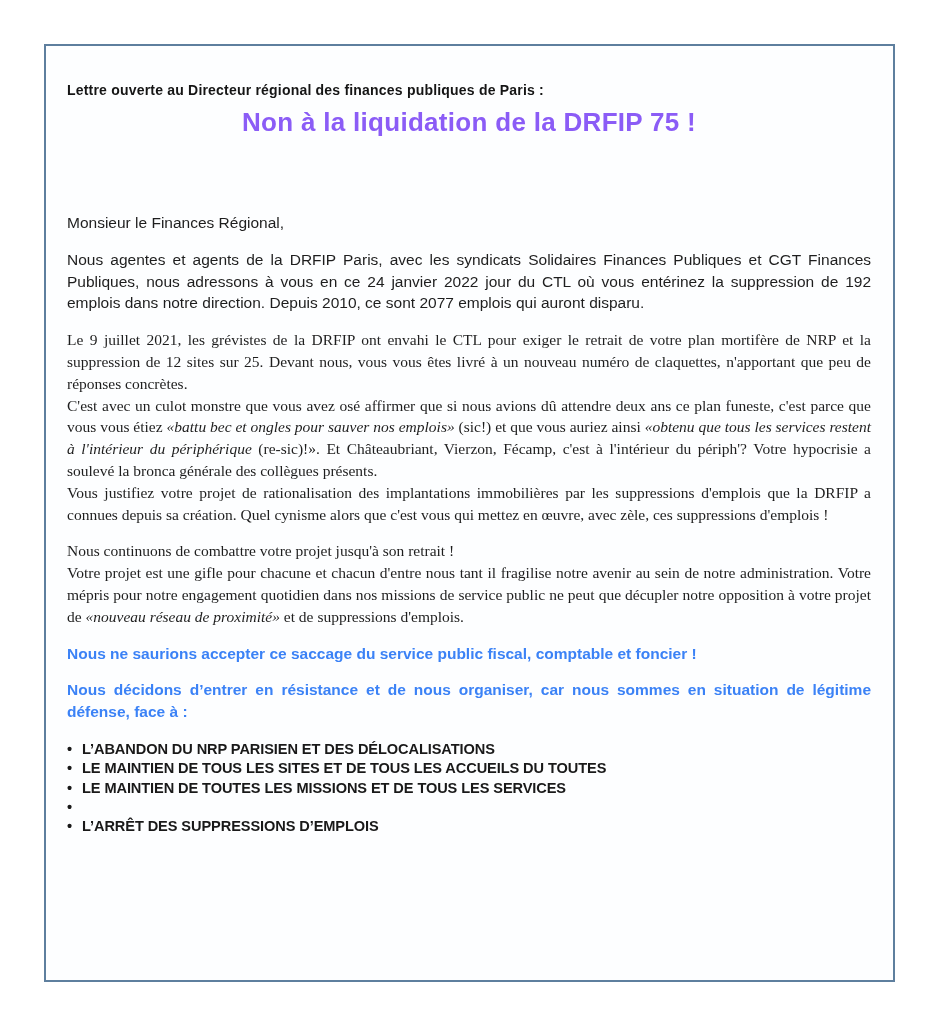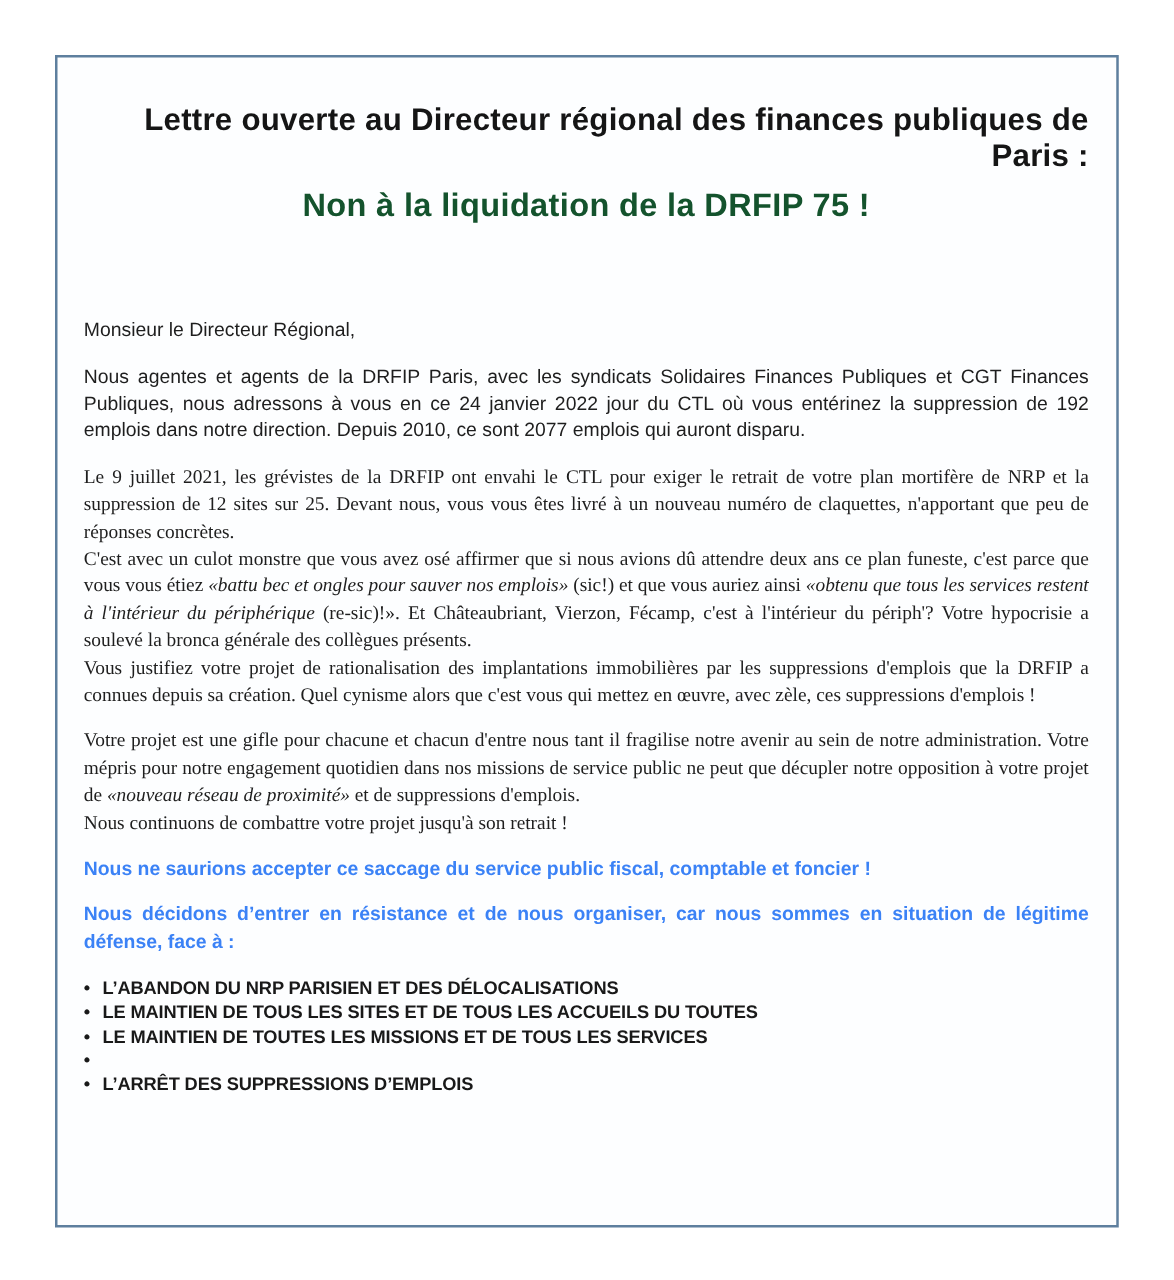--- a/index.html
+++ b/index.html
@@ -19,31 +19,31 @@
     left: 44px;
     top: 44px;
     width: 851px;
     height: 938px;
     box-sizing: border-box;
     border: 2px solid #5e7f9e;
     background: #fdfeff;
     padding: 36px 22px 0 21px;
   }
   .title {
-    font-size: 25px;
+    font-size: 14px;
     font-weight: 700;
-    text-align: right;
+    text-align: left;
     color: #151515;
     letter-spacing: 0.2px;
   }
   .subtitle {
     font-size: 26px;
     font-weight: 700;
     text-align: center;
-    color: #14532d;
+    color: #8b5cf6;
     margin-top: 9px;
     letter-spacing: 0.3px;
   }
   .body-text {
     font-size: 15.5px;
     line-height: 21.8px;
     color: #1e1e1e;
   }
   .salutation {
     margin-top: 74px;
@@ -86,34 +86,34 @@
 </head>
 <body>
 
 <div class="letter-box">
 
   <div class="title">Lettre ouverte au Directeur régional des finances publiques de Paris :</div>
   <div class="subtitle">Non à la liquidation de la DRFIP 75 !</div>
 
   <div class="body-text">
 
-    <div class="salutation">Monsieur le Directeur Régional,</div>
+    <div class="salutation">Monsieur le Finances Régional,</div>
 
     <p class="para">Nous agentes et agents de la DRFIP Paris, avec les syndicats Solidaires Finances Publiques et CGT Finances Publiques, nous adressons à vous en ce 24 janvier 2022 jour du CTL où vous entérinez la suppression de 192 emplois dans notre direction. Depuis 2010, ce sont 2077 emplois qui auront disparu.</p>
 
     <div class="block">
       <p class="sub">Le 9 juillet 2021, les grévistes de la DRFIP ont envahi le CTL pour exiger le retrait de votre plan mortifère de NRP et la suppression de 12 sites sur 25. Devant nous, vous vous êtes livré à un nouveau numéro de claquettes, n'apportant que peu de réponses concrètes.</p>
       <p class="sub"><span>C'est avec un culot monstre que vous avez osé affirmer que si nous avions dû attendre deux ans ce plan funeste, c'est parce que vous vous étiez </span><span class="it">«battu bec et ongles pour sauver nos emplois»</span><span> (sic!) et que vous auriez ainsi </span><span class="it">«obtenu que tous les services restent à l'intérieur du périphérique</span><span> (re-sic)!». Et Châteaubriant, Vierzon, Fécamp, c'est à l'intérieur du périph'? Votre hypocrisie a soulevé la bronca générale des collègues présents.</span></p>
       <p class="sub">Vous justifiez votre projet de rationalisation des implantations immobilières par les suppressions d'emplois que la DRFIP a connues depuis sa création. Quel cynisme alors que c'est vous qui mettez en œuvre, avec zèle, ces suppressions d'emplois !</p>
     </div>
 
 
     <div class="block">
+      <p class="sub">Nous continuons de combattre votre projet jusqu'à son retrait !</p>
       <p class="sub"><span>Votre projet est une gifle pour chacune et chacun d'entre nous tant il fragilise notre avenir au sein de notre administration. Votre mépris pour notre engagement quotidien dans nos missions de service public ne peut que décupler notre opposition à votre projet de </span><span class="it">«nouveau réseau de proximité»</span><span> et de suppressions d'emplois.</span></p>
-      <p class="sub">Nous continuons de combattre votre projet jusqu'à son retrait !</p>
     </div>
 
     <p class="para bold-para">Nous ne saurions accepter ce saccage du service public fiscal, comptable et foncier !</p>
 
     <p class="para bold-para">Nous décidons d’entrer en résistance et de nous organiser, car nous sommes en situation de légitime défense, face à :</p>
 
     <div class="bullets">
       <div class="bullet-row">
           <span class="bullet-char">•</span>
           <span>L’ABANDON DU NRP PARISIEN ET DES DÉLOCALISATIONS</span>

